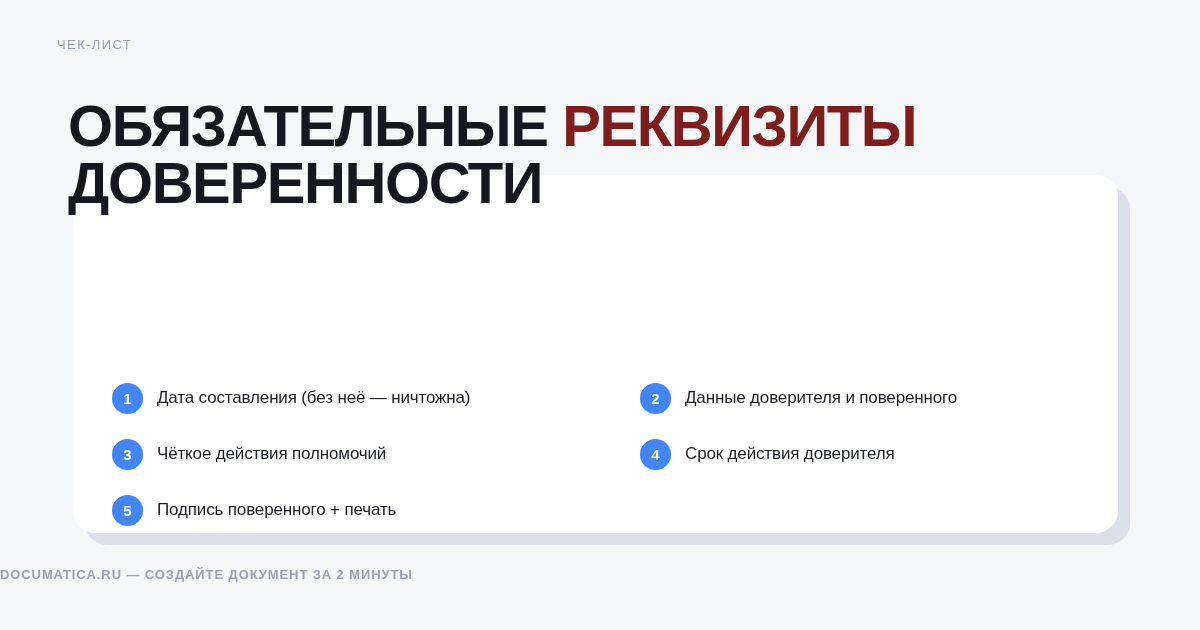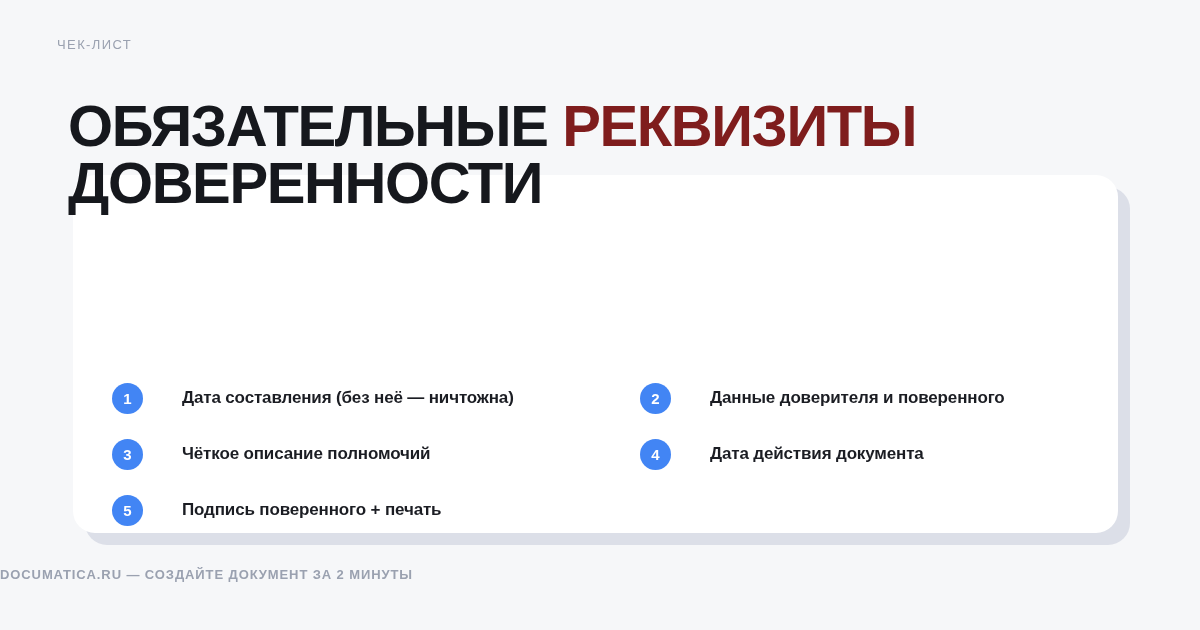--- a/index.html
+++ b/index.html
@@ -112,25 +112,24 @@
     font-size: 15px;
     font-weight: 700;
     display: flex;
     align-items: center;
     justify-content: center;
     line-height: 1;
   }
 
   .item-label {
     font-size: 17px;
-    font-weight: 700;
+    font-weight: 400;
     color: #1b1d23;
     letter-spacing: -0.15px;
     line-height: 1.2;
-    margin-left: 25px;
   }
 
   
   .footer {
     position: absolute;
     left: 0;
     top: 568px;
     width: 1200px;
     text-align: left;
     font-size: 13px;
@@ -160,26 +159,26 @@
           <span class="item-label">Дата составления (без неё — ничтожна)</span>
         </div>
 
         <div class="item col-right row-0">
           <span class="badge">2</span>
           <span class="item-label">Данные доверителя и поверенного</span>
         </div>
 
         <div class="item col-left row-1">
           <span class="badge">3</span>
-          <span class="item-label">Чёткое описание полномочий</span>
+          <span class="item-label">Чёткое действия полномочий</span>
         </div>
 
         <div class="item col-right row-1">
           <span class="badge">4</span>
-          <span class="item-label">Дата действия документа</span>
+          <span class="item-label">Срок действия доверителя</span>
         </div>
 
         <div class="item col-left row-2">
           <span class="badge">5</span>
           <span class="item-label">Подпись поверенного + печать</span>
         </div>
 
       </div>
     </div>
   </div>

